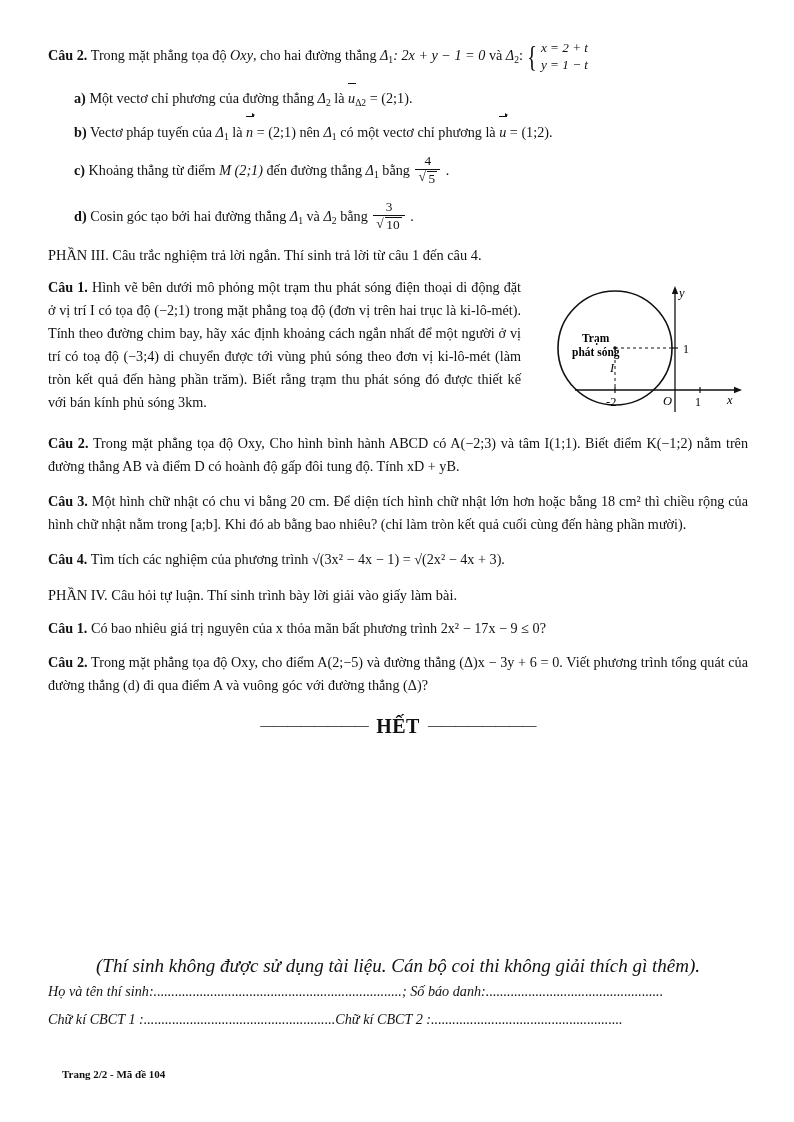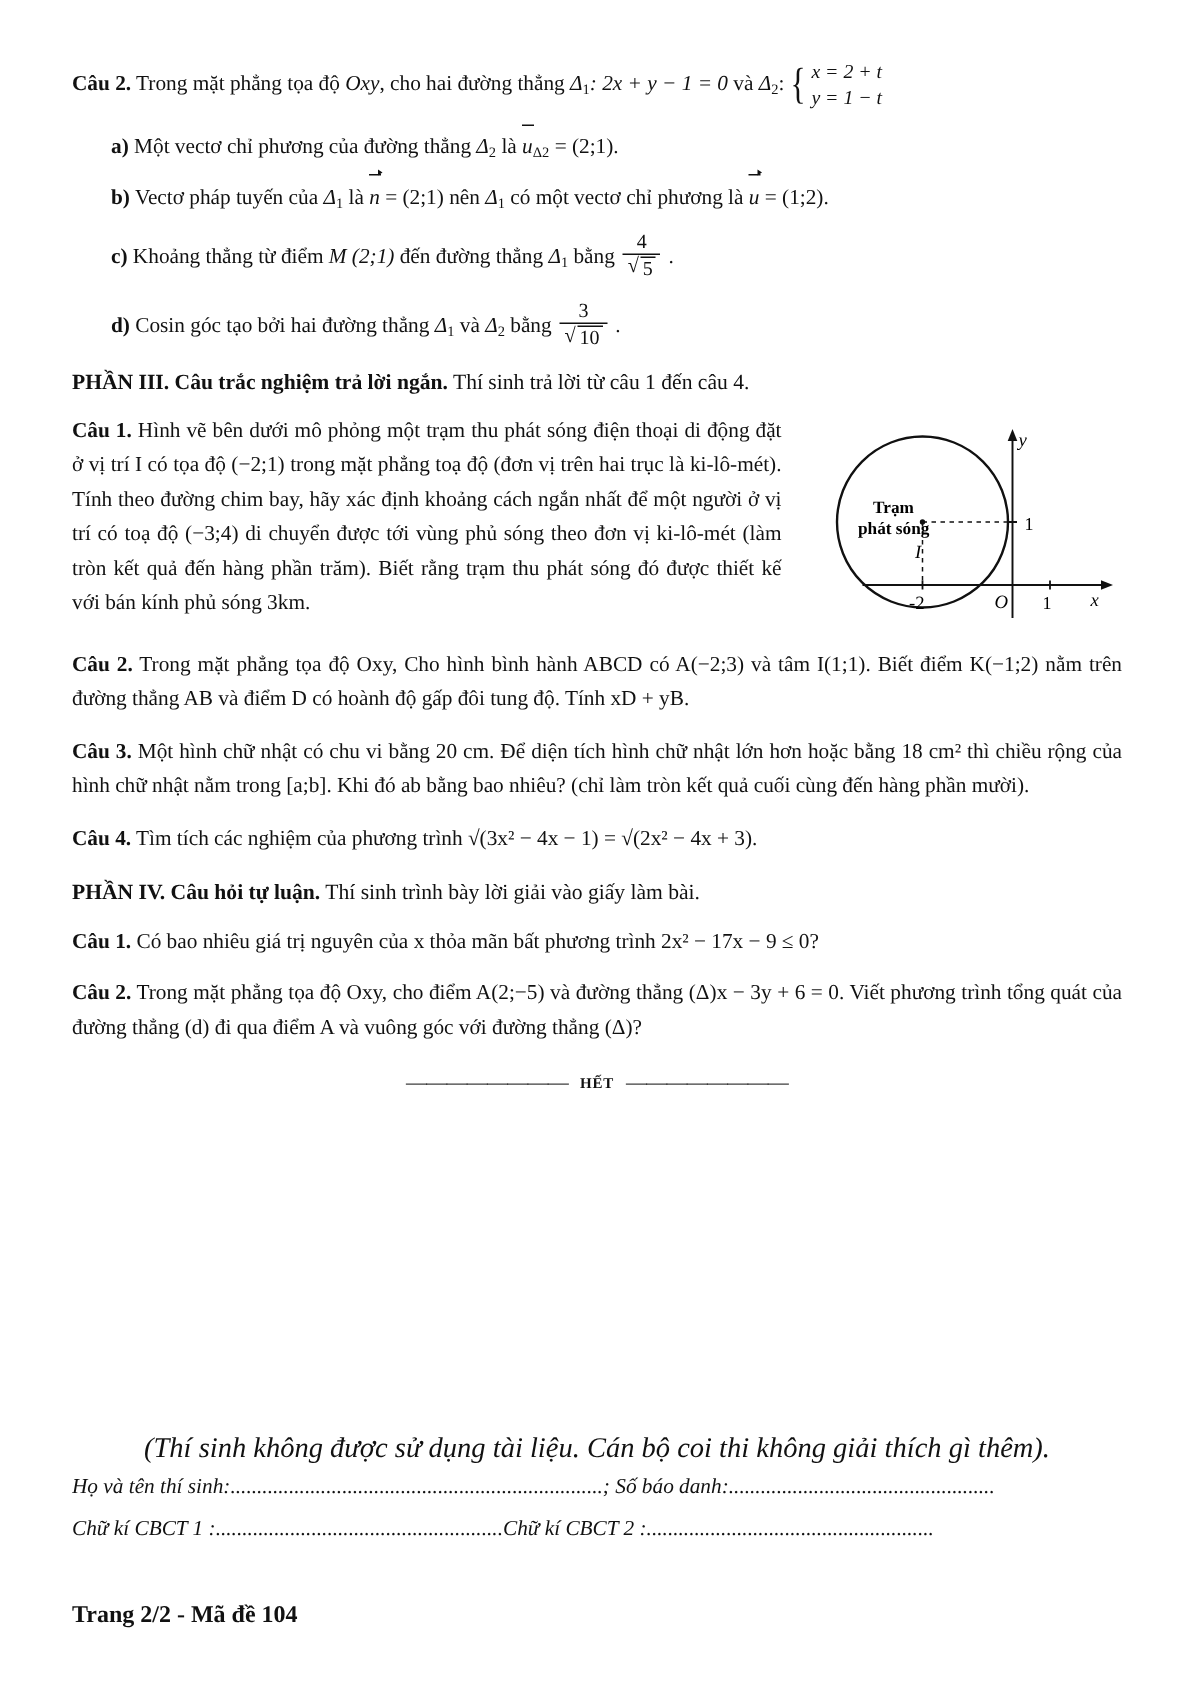--- a/index.html
+++ b/index.html
@@ -41,21 +41,21 @@
   .b { font-weight: bold; }
   .sub-item {
     margin-left: 26px;
     margin-bottom: 10px;
   }
   .section-head {
     font-size: 14.4px;
     margin: 12px 0 10px 0;
     line-height: 1.5;
   }
-  .section-head .title { font-weight: bold; }
+  .section-head .title { font-weight: normal; }
   .section-head .note { }
 
   
   .mi { font-style: italic; font-family: "Liberation Serif", serif; }
   .sub {
     font-size: 0.68em;
     vertical-align: -0.28em;
   }
   .subn {
     font-size: 0.68em;
@@ -156,42 +156,42 @@
     justify-content: center;
     margin: 18px 0 0 0;
     gap: 8px;
   }
   .hetline .dashes {
     letter-spacing: -0.5px;
     font-size: 14px;
   }
   .hetline .het {
     font-weight: bold;
-    font-size: 10px;
+    font-size: 20px;
     letter-spacing: 0.5px;
   }
   .footnote {
     text-align: center;
     font-style: italic;
     font-size: 19px;
     margin-top: 0;
   }
   .fill-line {
     font-style: italic;
     font-size: 14.2px;
     line-height: 2.0;
     white-space: nowrap;
     overflow: hidden;
   }
   .dots { letter-spacing: 0px; }
   .pagefoot {
     position: absolute;
-    left: 48px;
+    left: 62px;
     top: 1068px;
-    font-size: 16px;
+    font-size: 11px;
     font-weight: bold;
   }
   .bottom-block {
     position: absolute;
     left: 48px;
     top: 955px;
     width: 700px;
   }
 </style>
 </head>

